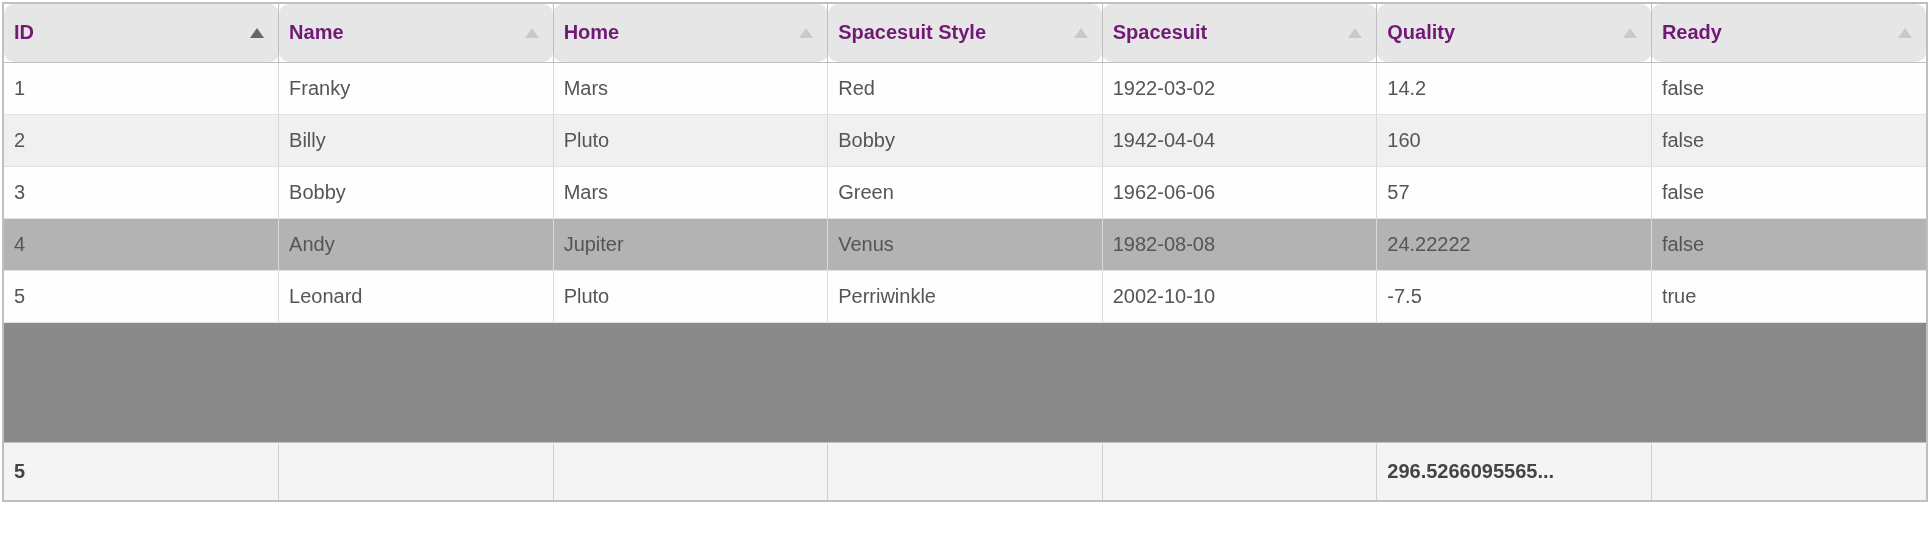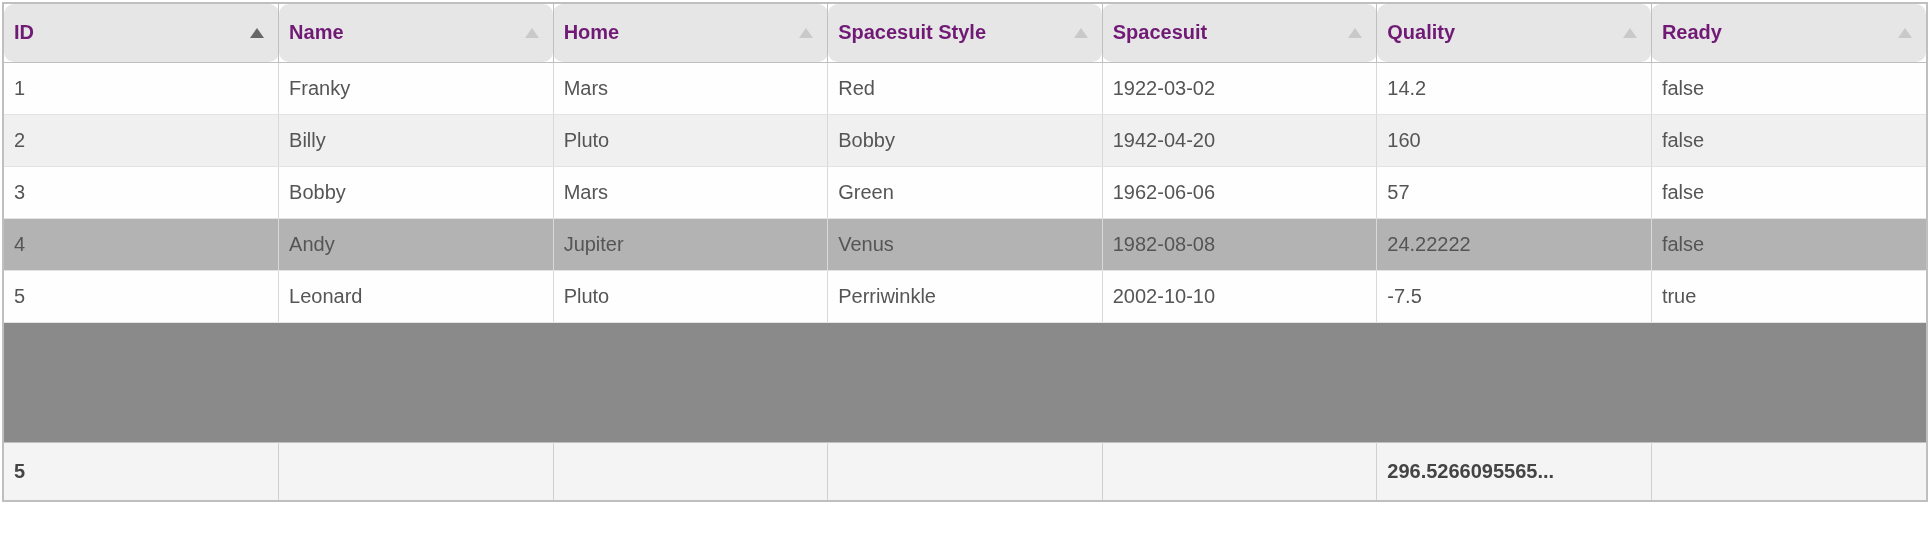--- a/index.html
+++ b/index.html
@@ -163,21 +163,21 @@
         <td>Red</td>
         <td>1922-03-02</td>
         <td>14.2</td>
         <td>false</td>
       </tr>
       <tr class="even">
         <td>2</td>
         <td>Billy</td>
         <td>Pluto</td>
         <td>Bobby</td>
-        <td>1942-04-20</td>
+        <td>1942-04-04</td>
         <td>160</td>
         <td>false</td>
       </tr>
       <tr class="odd">
         <td>3</td>
         <td>Bobby</td>
         <td>Mars</td>
         <td>Green</td>
         <td>1962-06-06</td>
         <td>57</td>

